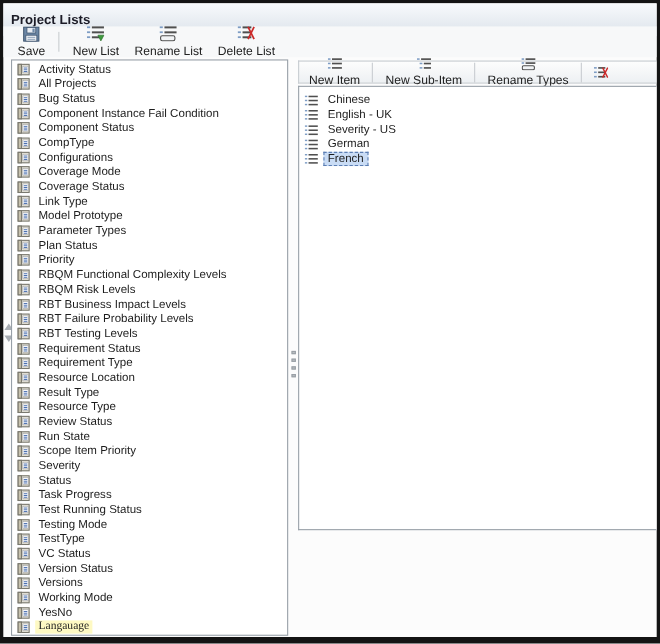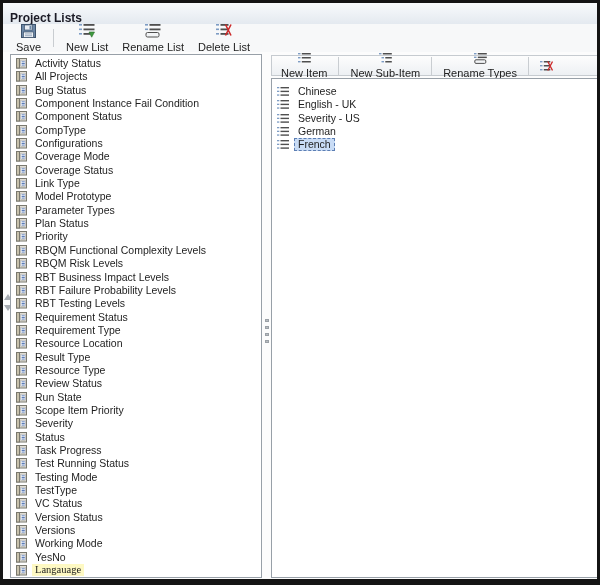--- a/index.html
+++ b/index.html
@@ -34,21 +34,21 @@
   .lrow.selected .rlabel { background: #fef9c3; font-family: Liberation Serif, serif; }
   .right-toolbar {
     position: absolute; left: 268px; top: 52px; right: 0; height: 21px;
     background: linear-gradient(#fdfdfd, #edf0f3);
     border: 1px solid #c6cbd0; border-right: none;
     display: flex; align-items: center; padding: 0 3px;
     font-size: 11px; color: #222;
   }
   .right-toolbar .tbtn { padding: 2px 6px; justify-content: flex-end; }
   .right-panel {
-    position: absolute; left: 268px; top: 75px; right: 0; height: 500px;
+    position: absolute; left: 268px; top: 75px; right: 0; height: 404px;
     background: #fff; border: 1px solid #98a0a8; border-right: none;
     font-size: 10.5px; color: #1d1d1d; padding-top: 6px; overflow: hidden;
   }
   .rrow { display: flex; align-items: center; height: 13.3px; padding-left: 5px; white-space: nowrap; }
   .rrow .ric { flex: 0 0 auto; margin-right: 5px; display: flex; }
   .rrow .rlabel { padding: 0 3px; line-height: 11px; border: 1px dashed transparent; }
   .rrow.selected .rlabel { background: #c9dcf5; border-color: #5d7fb4; }
   .mid-grip { position: absolute; left: 262px; top: 316px; width: 4px; }
   .mid-grip span { display: block; width: 4px; height: 3px; background: #b9bdc1; border: 1px solid #9aa0a6; margin-bottom: 4px; }
   .collapse-handle { position: absolute; left: 1px; top: 291px; width: 7px; }

